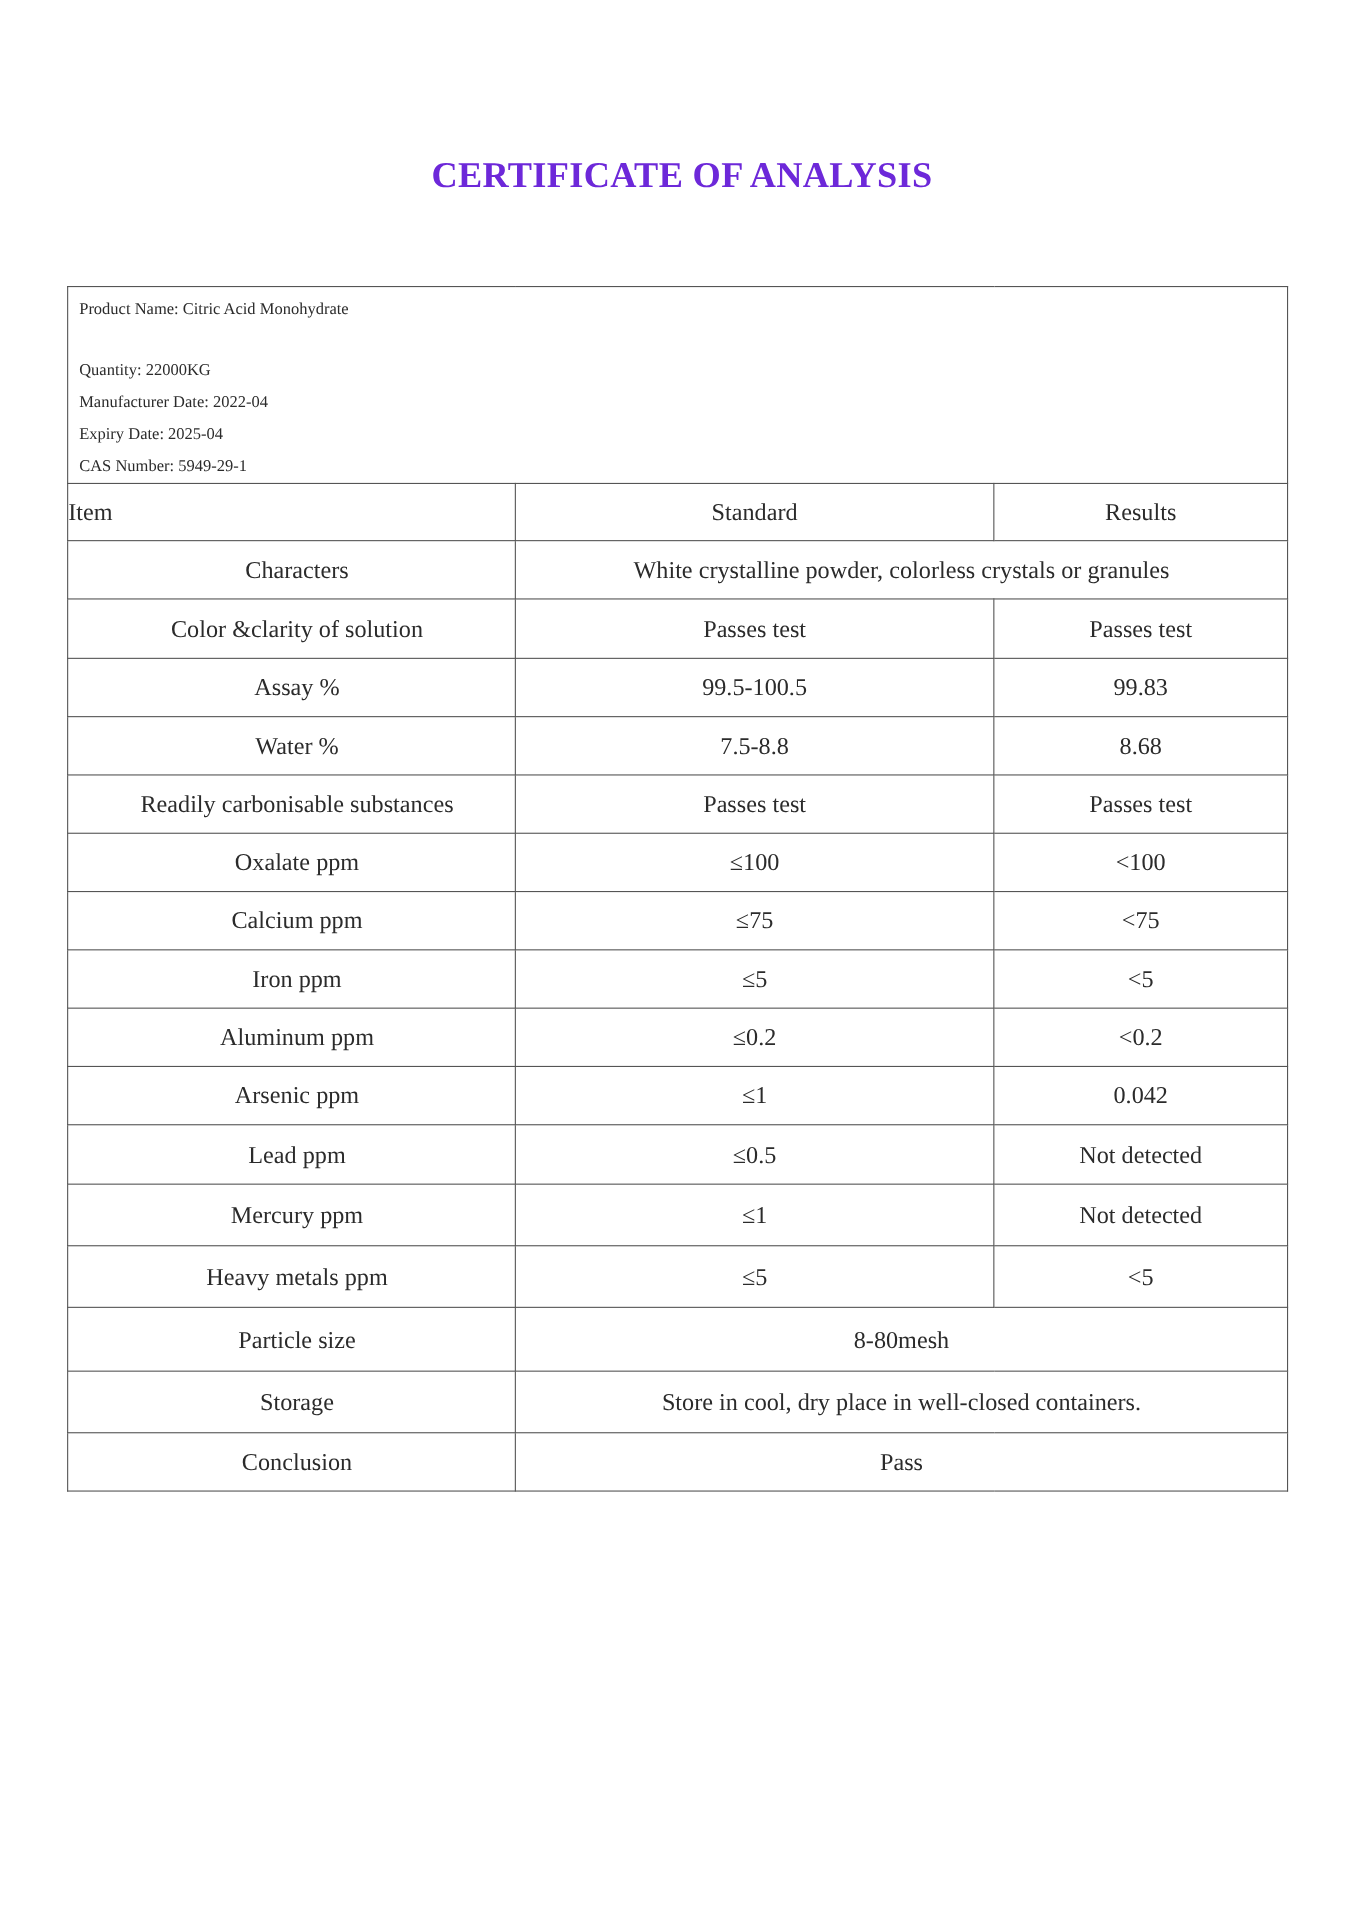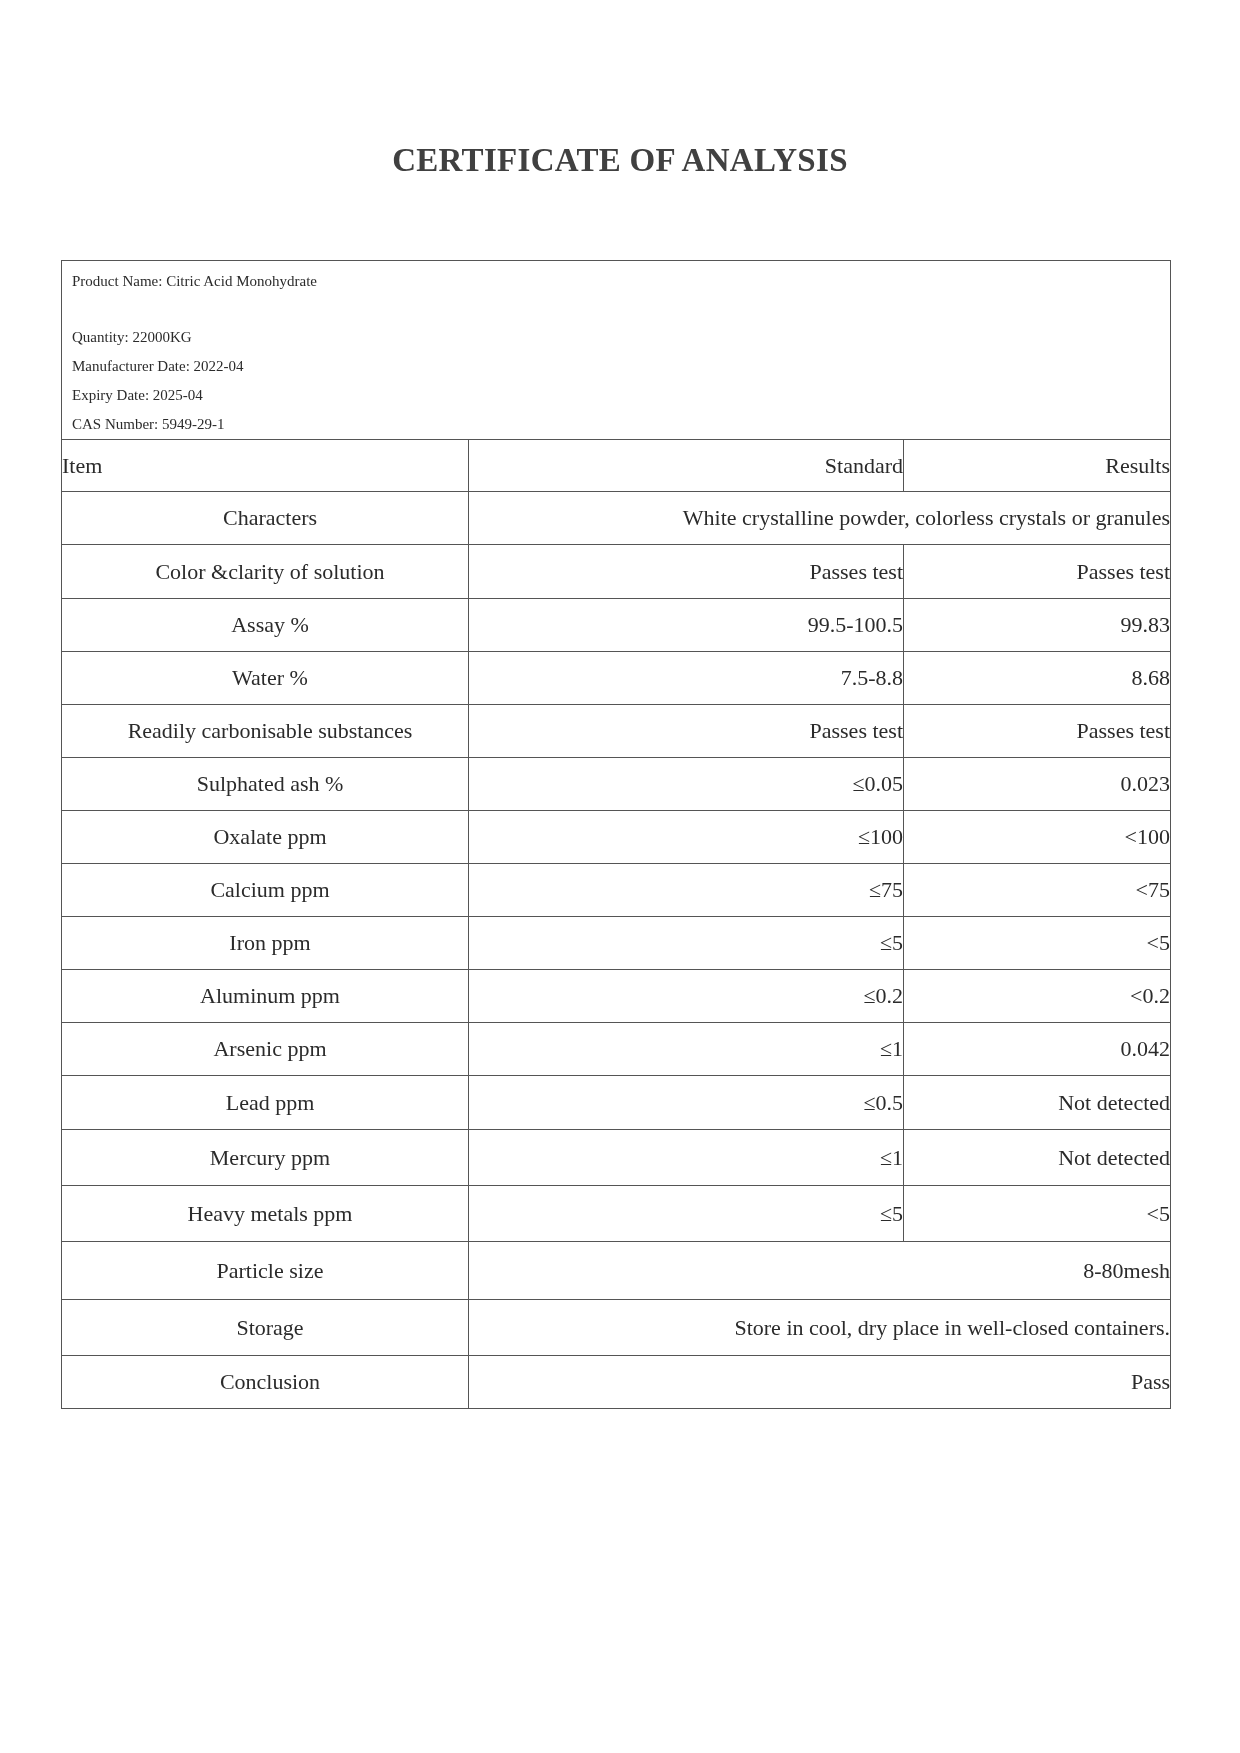--- a/index.html
+++ b/index.html
@@ -17,21 +17,21 @@
   }
   .page-title {
     position: absolute;
     left: 0;
     top: 142px;
     width: 1240px;
     text-align: center;
     font-size: 33px;
     font-weight: bold;
     letter-spacing: 0.3px;
-    color: #404040;
+    color: #6d28d9;
   }
   .coa-table {
     position: absolute;
     left: 61px;
     top: 260px;
     width: 1109px;
     border-collapse: collapse;
     table-layout: fixed;
     font-size: 22px;
   }
@@ -56,21 +56,21 @@
     margin-bottom: 27px;
   }
   .col-item { width: 407px; }
   .col-std { width: 435px; }
   .col-res { width: 267px; }
   .cell-item {
     text-align: center;
     padding-left: 10px !important;
   }
   .cell-center {
-    text-align: right;
+    text-align: center;
   }
   .header-row td { height: 51px; }
   .r52 td { height: 52px; }
   .r53 td { height: 53px; }
   .r55 td { height: 55px; }
   .r57 td { height: 57px; }
   .header-row .cell-item-header {
     text-align: left;
     padding-right: 40px !important;
   }
@@ -121,25 +121,20 @@
         <td class="cell-item">Water %</td>
         <td class="cell-center">7.5-8.8</td>
         <td class="cell-center">8.68</td>
       </tr>
       <tr class="r52">
         <td class="cell-item">Readily carbonisable substances</td>
         <td class="cell-center">Passes test</td>
         <td class="cell-center">Passes test</td>
       </tr>
       <tr class="r52">
-        <td class="cell-item">Sulphated ash %</td>
-        <td class="cell-center">≤0.05</td>
-        <td class="cell-center">0.023</td>
-      </tr>
-      <tr class="r52">
         <td class="cell-item">Oxalate ppm</td>
         <td class="cell-center">≤100</td>
         <td class="cell-center">&lt;100</td>
       </tr>
       <tr class="r52">
         <td class="cell-item">Calcium ppm</td>
         <td class="cell-center">≤75</td>
         <td class="cell-center">&lt;75</td>
       </tr>
       <tr class="r52">

